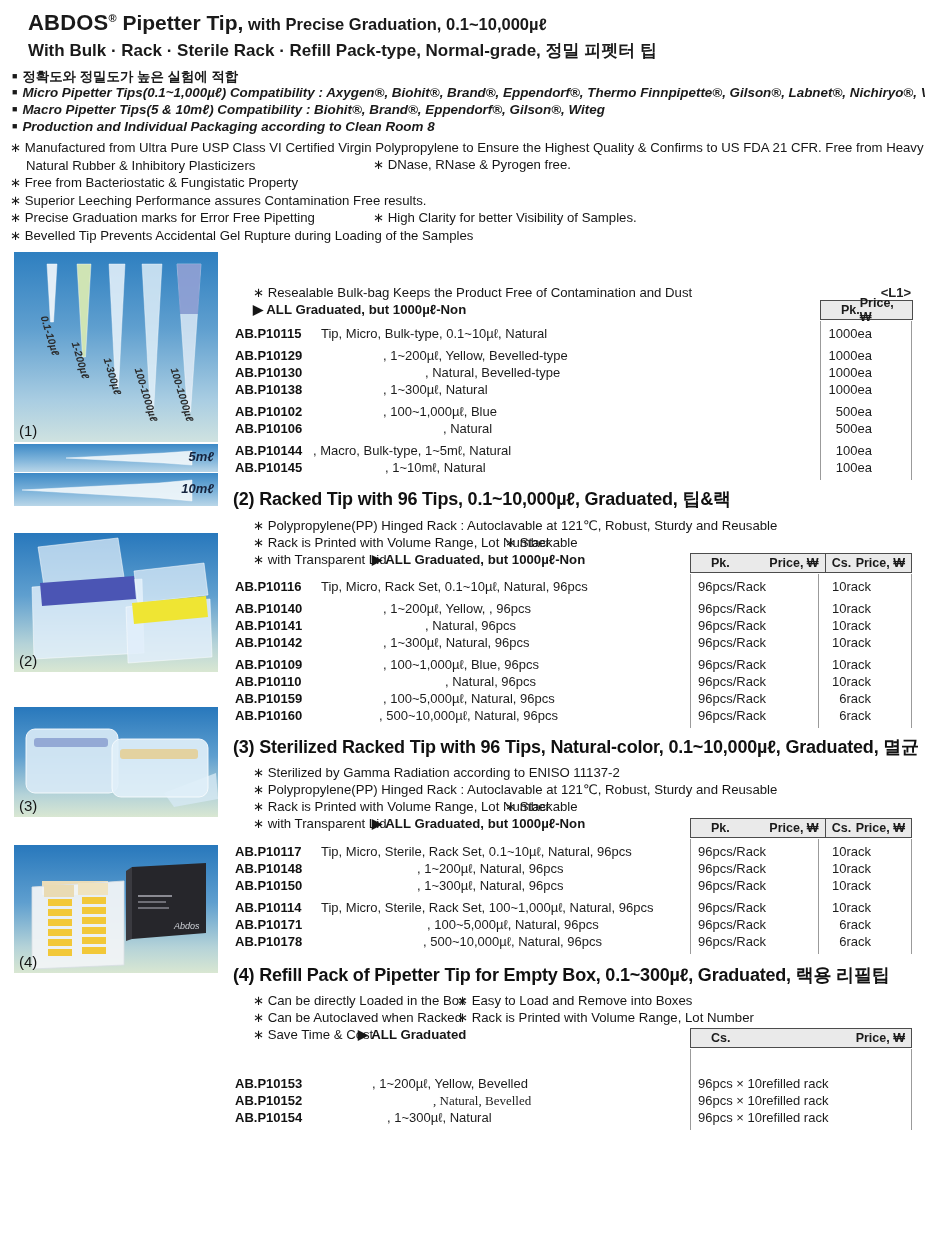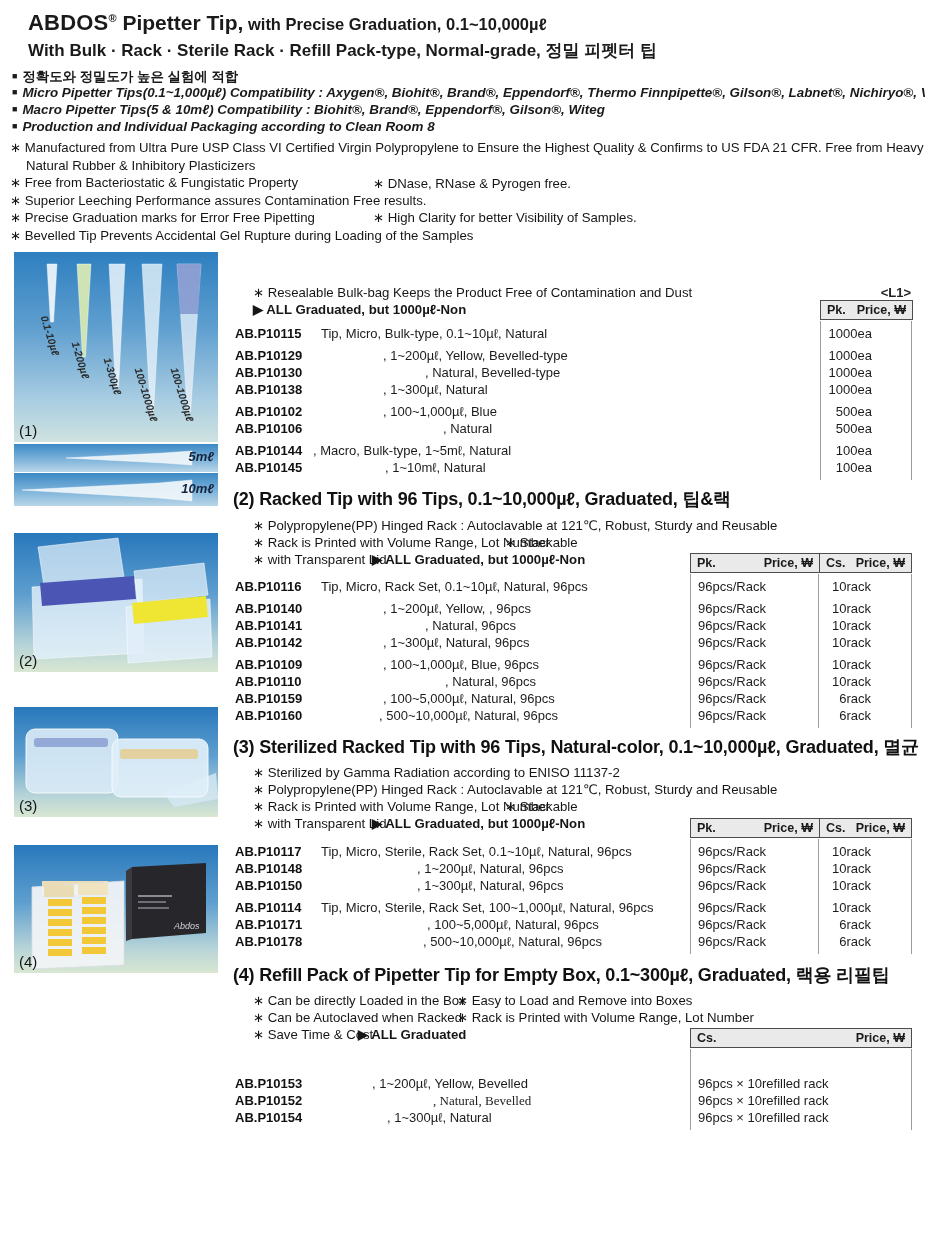--- a/index.html
+++ b/index.html
@@ -27,21 +27,21 @@
   .tip-label{position:absolute;font-size:10.5px;font-weight:bold;font-style:italic;color:#2b2b2b;
              white-space:nowrap;transform:rotate(73deg);transform-origin:0 0;}
   .vol-label{position:absolute;right:4px;font-size:13px;font-weight:bold;font-style:italic;color:#16243e;}
   .grad1{background:linear-gradient(180deg,#2e7fc0 0%,#5f9fcf 40%,#a9cde2 78%,#cfe2e0 100%);}
   .grad2{background:linear-gradient(180deg,#2878bc 0%,#5f9fcf 45%,#b5d3d8 80%,#d9e7d2 100%);}
   .gradS{background:linear-gradient(180deg,#3c89c6 0%,#7db3da 55%,#b9d6e8 100%);}
   
   .section{position:absolute;left:233px;width:692px;}
   .sec-h{position:absolute;left:0;top:0;font-size:18px;font-weight:bold;letter-spacing:-.2px;white-space:nowrap;color:#111;}
   .page-ref{position:absolute;right:14px;font-size:13px;font-weight:bold;color:#222;}
-  .thead{position:absolute;height:20px;background:#eaeaea;border:1px solid #4c4c4c;box-sizing:border-box;display:flex;}
+  .thead{position:absolute;height:20px;background:#eaeaea;border:1px solid #4c4c4c;box-sizing:border-box;display:flex;padding-left:14px;}
   .thc{display:flex;justify-content:space-between;align-items:center;height:100%;box-sizing:border-box;
        font-size:12.5px;font-weight:bold;padding:0 6px;}
   .thc + .thc{border-left:1px solid #4c4c4c;}
   .tbody{position:absolute;left:0;width:680px;}
   .vline{position:absolute;top:0;width:1px;height:100%;background:#9b9b9b;}
   .prow{position:absolute;left:0;width:100%;height:17px;}
   .code{position:absolute;left:2px;top:1px;font-size:13px;font-weight:bold;white-space:nowrap;color:#111;}
   .desc{position:absolute;top:1px;font-size:13px;white-space:nowrap;color:#1c1c1c;}
   .cell{position:absolute;top:1px;font-size:13px;box-sizing:border-box;white-space:nowrap;color:#1c1c1c;}
   .cell.l{text-align:left;}
@@ -60,21 +60,21 @@
   <div id="bullets">
       <div class="abs bullet ko" style="top: 68px;"><span class="mark">■</span><span>정확도와 정밀도가 높은 실험에 적합</span></div>
       <div class="abs bullet" style="top: 85px;"><span class="mark">■</span><span>Micro Pipetter Tips(0.1~1,000µℓ) Compatibility : Axygen®, Biohit®, Brand®, Eppendorf®, Thermo Finnpipette®, Gilson®, Labnet®, Nichiryo®, Vistalab®, Wheaton-Socorex®</span></div>
       <div class="abs bullet" style="top: 102px;"><span class="mark">■</span><span>Macro Pipetter Tips(5 &amp; 10mℓ) Compatibility : Biohit®, Brand®, Eppendorf®, Gilson®, Witeg</span></div>
       <div class="abs bullet" style="top: 119px;"><span class="mark">■</span><span>Production and Individual Packaging according to Clean Room 8</span></div>
     </div>
   <div id="gnotes">
       <span class="abs note" style="left: 10px; top: 140px;">∗ Manufactured from Ultra Pure USP Class VI Certified Virgin Polypropylene to Ensure the Highest Quality &amp; Confirms to US FDA 21 CFR. Free from Heavy Metals,</span>
       <span class="abs note" style="left: 26px; top: 157.6px;">Natural Rubber &amp; Inhibitory Plasticizers</span>
       <span class="abs note" style="left: 10px; top: 175.2px;">∗ Free from Bacteriostatic &amp; Fungistatic Property</span>
-      <span class="abs note" style="left: 373px; top: 176px; text-align: right;">∗ DNase, RNase &amp; Pyrogen free.</span>
+      <span class="abs note" style="left: 373px; top: 157px; text-align: right;">∗ DNase, RNase &amp; Pyrogen free.</span>
       <span class="abs note" style="left: 10px; top: 192.8px;">∗ Superior Leeching Performance assures Contamination Free results.</span>
       <span class="abs note" style="left: 10px; top: 210.4px;">∗ Precise Graduation marks for Error Free Pipetting</span>
       <span class="abs note" style="left: 373px; top: 210.4px;">∗ High Clarity for better Visibility of Samples.</span>
       <span class="abs note" style="left: 10px; top: 228px;">∗ Bevelled Tip Prevents Accidental Gel Rupture during Loading of the Samples</span>
     </div>
 
   <div class="fig grad1" style="top:252px;height:190px;">
     <svg viewBox="0 0 204 190" width="204" height="190">
       <polygon points="33,12 43,12 39.5,70 36.5,70" fill="rgba(255,255,255,0.85)" stroke="rgba(255,255,255,0.9)" stroke-width="0.5"></polygon>
       <polygon points="63,12 77,12 71.5,105 68.5,105" fill="#cfe4b4" stroke="rgba(255,255,255,0.8)" stroke-width="0.5"></polygon>

